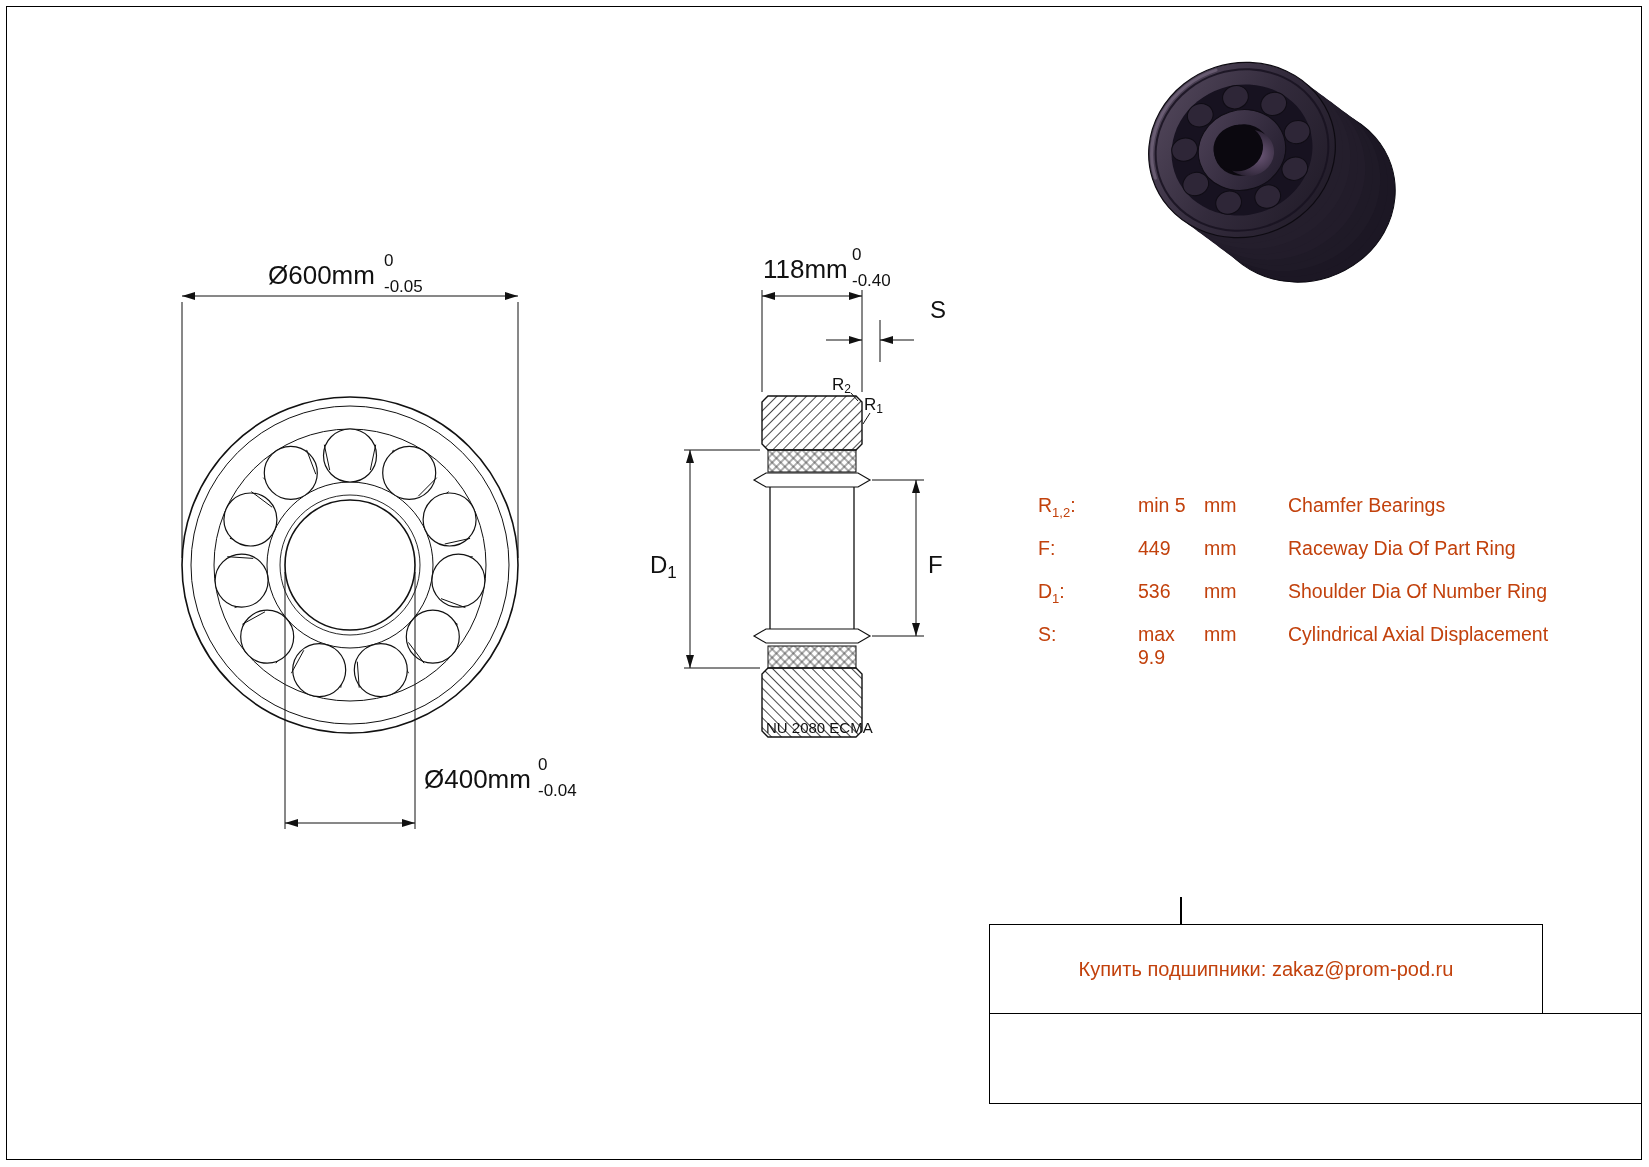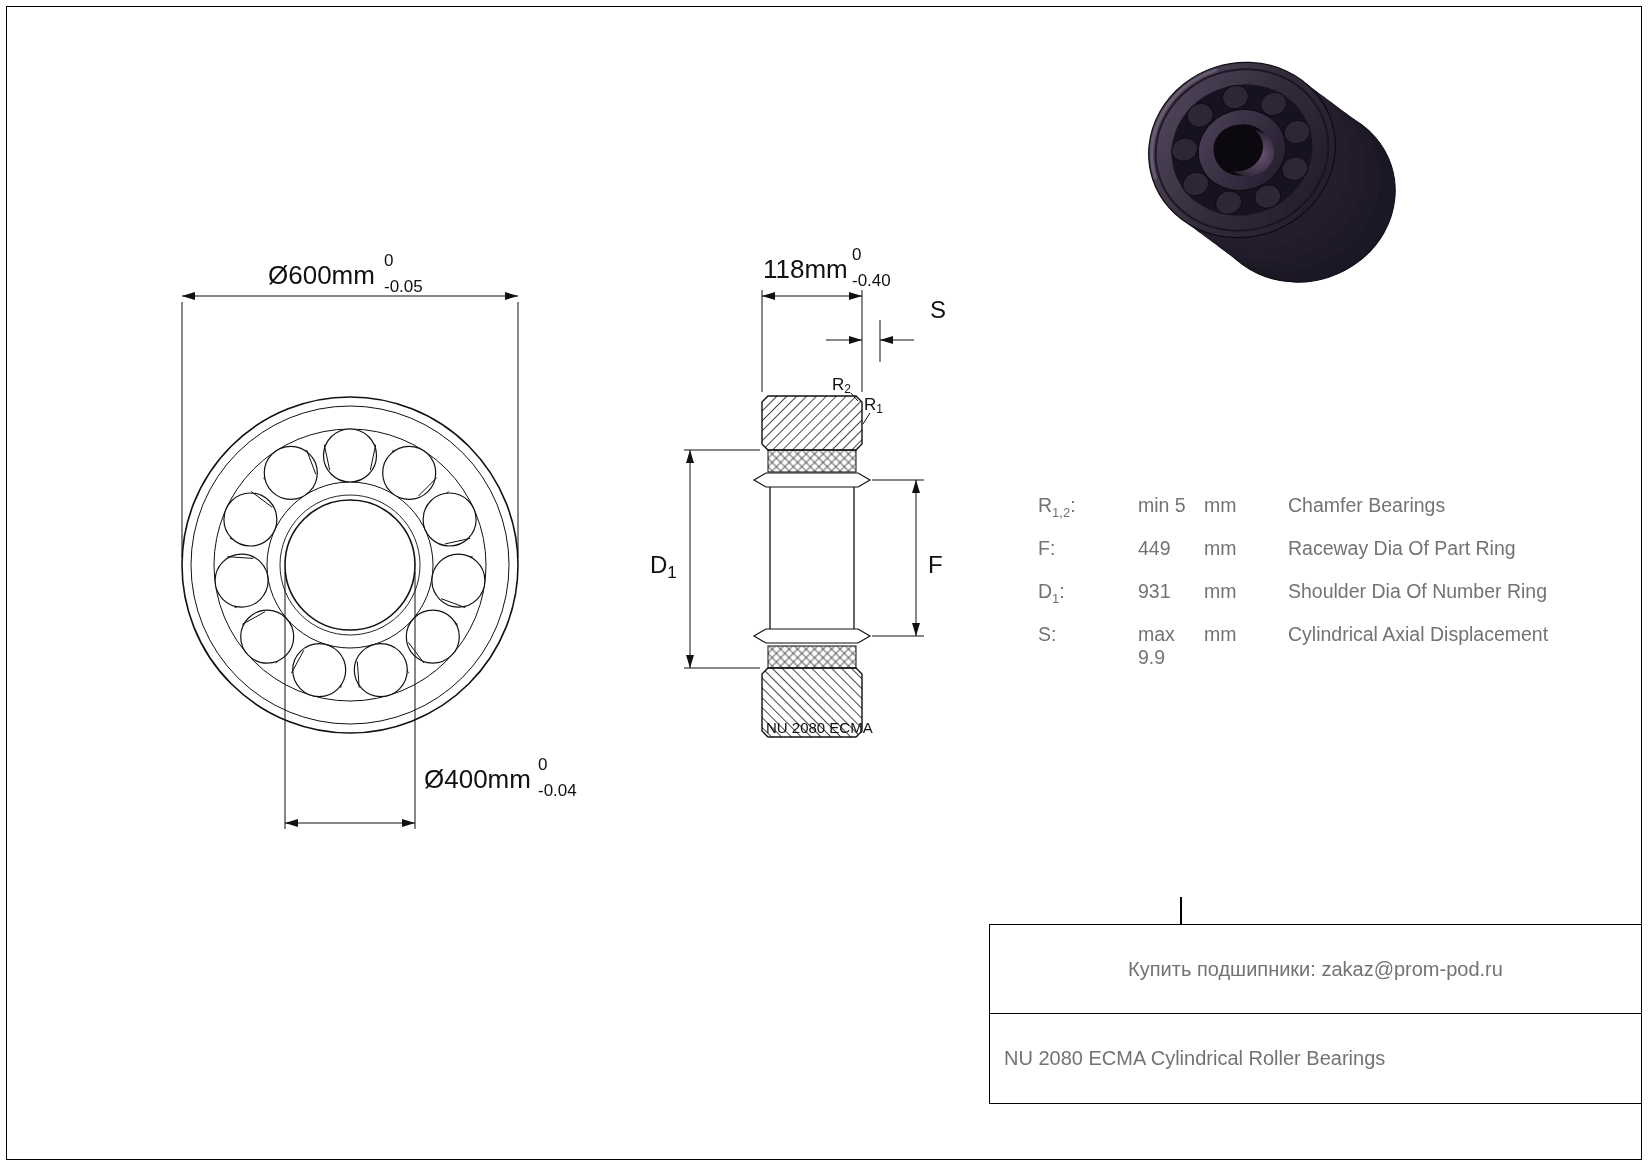--- a/index.html
+++ b/index.html
@@ -1,25 +1,25 @@
 <!DOCTYPE html>
 <html><head>
 <meta charset="utf-8">
 <style>
   html,body{margin:0;padding:0;background:#ffffff;}
   .page{position:relative;width:1649px;height:1167px;background:#fff;
-        font-family:"Liberation Sans",sans-serif;color:#737373;overflow:hidden;}
+        font-family:"Liberation Sans",sans-serif;color:#c2410c;overflow:hidden;}
   .page-border{position:absolute;left:6px;top:6px;width:1636px;height:1154px;
         border:1.5px solid #000;box-sizing:border-box;pointer-events:none;}
   svg text{font-family:"Liberation Sans",sans-serif;fill:#111;}
   .spec-table{position:absolute;left:1038px;top:494px;width:582px;}
   .spec-row{display:grid;grid-template-columns:100px 66px 84px 1fr;
         margin-bottom:17px;font-size:19.5px;align-items:baseline;}
   .spec-row sub{font-size:13px;}
-  .contact-box{position:absolute;left:989px;top:924px;width:653px;height:90px;
+  .contact-box{position:absolute;left:989px;top:924px;width:554px;height:90px;
         border:1.5px solid #000;box-sizing:border-box;display:flex;
         align-items:center;justify-content:center;font-size:20px;}
   .pn-box{position:absolute;left:989px;top:1012.5px;width:653px;height:91px;
         border:1.5px solid #000;box-sizing:border-box;display:flex;}
   .pn-left{width:104px;border-right:1.5px solid #000;box-sizing:border-box;
         display:flex;align-items:center;padding-left:13px;font-size:20px;line-height:1.45;}
   .pn-left span{display:block;width:72px;}
   .pn-right{flex:1;display:flex;align-items:center;padding-left:14px;font-size:20px;}
   .tick{position:absolute;left:1180px;top:897px;width:2px;height:28px;background:#000;}
 </style>
@@ -219,36 +219,33 @@
       <div>Chamfer Bearings</div>
     </div>
     <div class="spec-row">
       <div><span>F</span><sub></sub><span>:</span></div>
       <div>449</div>
       <div>mm</div>
       <div>Raceway Dia Of Part Ring</div>
     </div>
     <div class="spec-row">
       <div><span>D</span><sub>1</sub><span>:</span></div>
-      <div>931</div>
+      <div>536</div>
       <div>mm</div>
       <div>Shoulder Dia Of Number Ring</div>
     </div>
     <div class="spec-row">
       <div><span>S</span><sub></sub><span>:</span></div>
       <div>max 9.9</div>
       <div>mm</div>
       <div>Cylindrical Axial Displacement</div>
     </div>
   </div>
 
   <div class="tick"></div>
   <div class="contact-box">
     <span>Купить подшипники: zakaz@prom-pod.ru</span>
   </div>
   <div class="pn-box">
-    <div class="pn-right">
-      <span>NU 2080 ECMA Cylindrical Roller Bearings</span>
-    </div>
   </div>
 
   <div class="page-border"></div>
 </div>
 
 </body></html>

